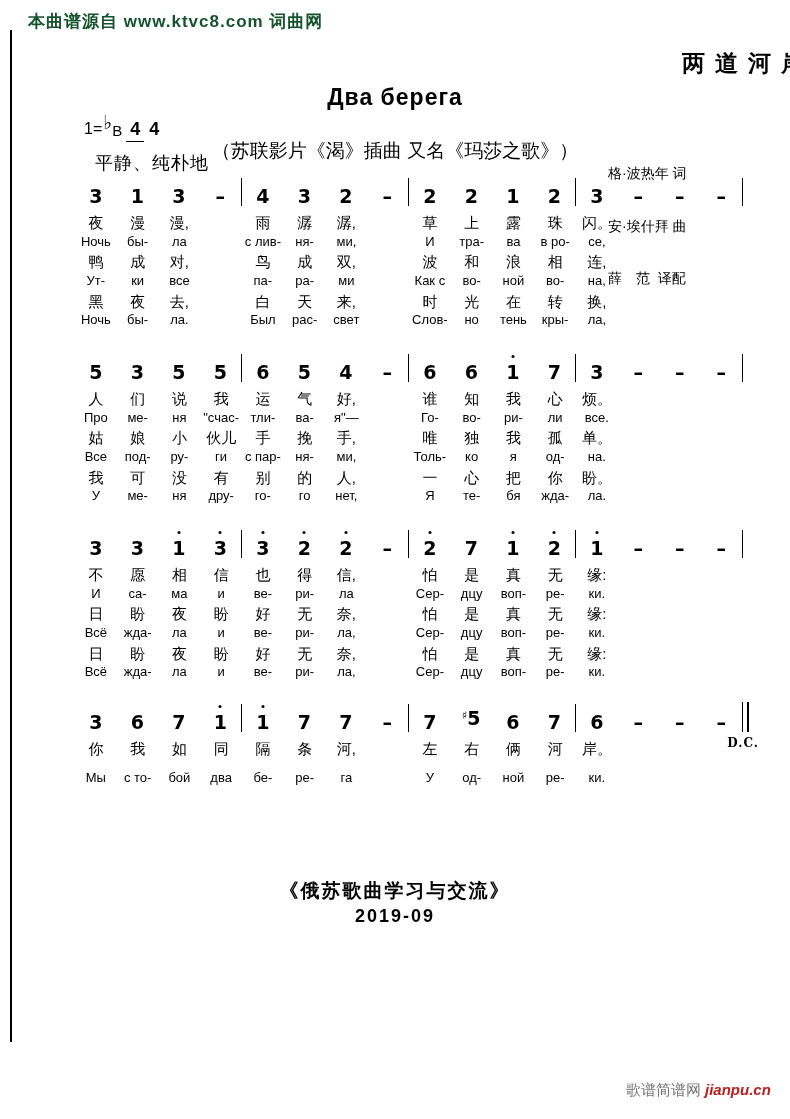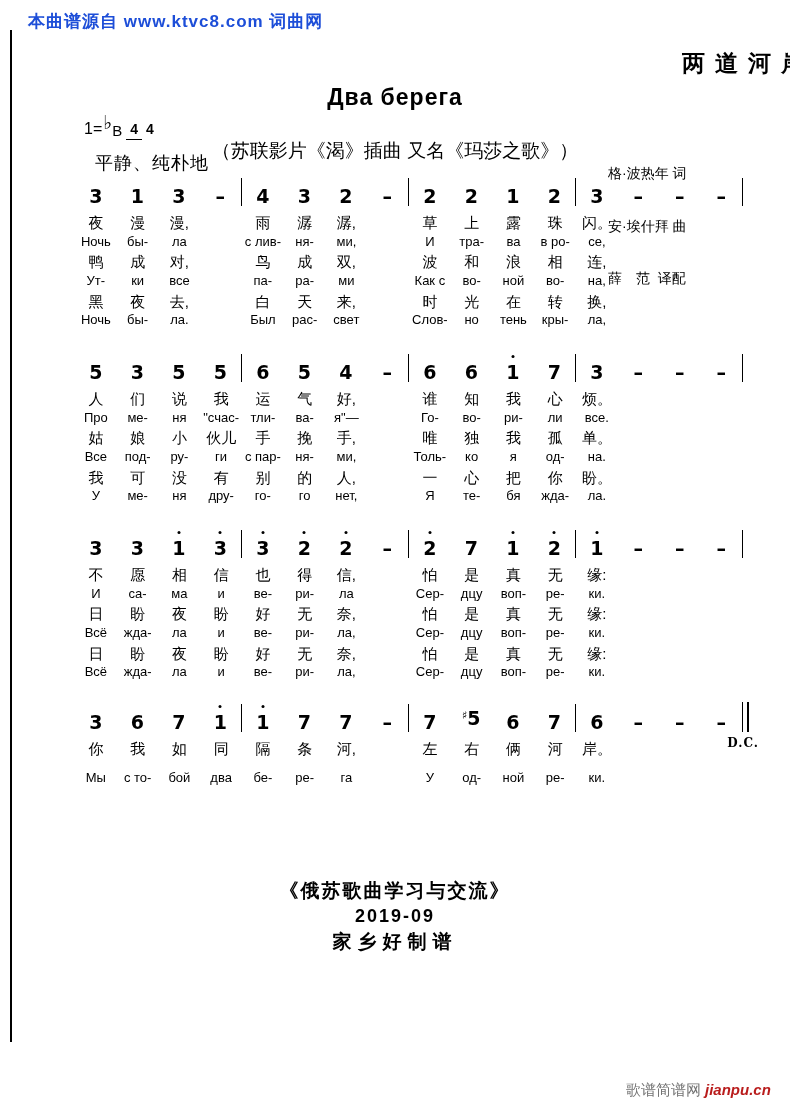--- a/index.html
+++ b/index.html
@@ -14,21 +14,21 @@
   
   .left-rule{left:10px;top:30px;width:2px;height:1012px;background:#000;}
   
   .title-zh{left:0;top:48px;width:100%;text-align:right;font-family:"Liberation Serif",serif;font-weight:bold;font-size:23px;letter-spacing:10px;padding-left:24px;}
   .title-ru{left:0;top:84px;width:100%;text-align:center;font-weight:bold;font-size:23px;letter-spacing:1px;}
   .subtitle{left:0;top:114px;width:100%;text-align:center;font-size:19px;margin-top:24px;}
   .credits{left:608px;top:130px;font-size:14px;line-height:17.5px;white-space:pre;}
   .keysig{left:84px;top:117px;display:flex;align-items:center;font-size:16px;}
   .keysig .flat{font-size:19px;position:relative;top:-6px;margin-left:1px;}
   .keysig .letter{font-size:15px;position:relative;top:2px;}
-  .frac{display:inline-block;text-align:center;font-size:14px;line-height:1;margin-left:4px;font-weight:bold;}
+  .frac{display:inline-block;text-align:center;font-size:18px;line-height:1;margin-left:4px;font-weight:bold;}
   .frac .top{border-bottom:1px solid #000;padding:0 4px 2px;}
   .frac .bot{padding-top:2px;}
   .tempo{left:95px;top:151px;font-size:18px;letter-spacing:1px;}
   
   .score{position:absolute;left:0;top:0;width:100%;}
   .system{position:absolute;left:75px;width:686px;}
   .note-row{display:flex;align-items:flex-end;height:30px;margin-bottom:8px;}
   .measure{width:166px;display:flex;align-items:flex-end;}
   .note{flex:1;text-align:center;font-weight:bold;font-size:19px;line-height:20px;position:relative;font-family:"DejaVu Sans",sans-serif;}
   .note .hidot{position:absolute;left:50%;top:-7px;transform:translateX(-50%);width:3px;height:3px;border-radius:50%;background:#000;}
@@ -48,21 +48,21 @@
   .footer{left:0;top:878px;width:100%;text-align:center;}
   .footer .f1{font-family:"Liberation Serif",serif;font-weight:bold;font-size:19px;letter-spacing:2px;}
   .footer .f2{font-weight:bold;font-size:18px;letter-spacing:2px;margin-top:2px;}
   .footer .f3{font-family:"Liberation Serif",serif;font-weight:bold;font-size:19px;letter-spacing:6px;margin-top:2px;}
   .wm-bottom{left:626px;top:1081px;font-size:15px;white-space:nowrap;}
   .wm-bottom .latin{font-weight:bold;font-style:italic;margin-left:4px;}
 </style>
 </head>
 <body>
 
-<div class="abs wm-top" style="color: #1d4ed8;">本曲谱源自 www.ktvc8.com 词曲网</div>
+<div class="abs wm-top" style="color: #14532d;">本曲谱源自 www.ktvc8.com 词曲网</div>
 <div class="abs left-rule"></div>
 
 <div class="abs title-zh">两道河岸</div>
 <div class="abs title-ru">Два берега</div>
 <div class="abs subtitle">（苏联影片《渴》插曲 又名《玛莎之歌》）</div>
 
 <div class="abs credits">
   <div>格·波热年 词</div>
   <div>安·埃什拜 曲</div>
   <div>薛　范  译配</div>
@@ -730,18 +730,17 @@
           <div class="lyr"></div>
         </div>
       </div>
       <div class="dc">D.C.</div>
     </div>
   </div>
 
 <div class="abs footer">
   <div class="f1">《俄苏歌曲学习与交流》</div>
   <div class="f2">2019-09</div>
-  <div class="f3">家乡好制谱</div>
 </div>
 
 <div class="abs wm-bottom">
   <span class="zh" style="color: #737373;">歌谱简谱网</span><span class="latin" style="color: #b91c1c;">jianpu.cn</span>
 </div>
 
 </body></html>

